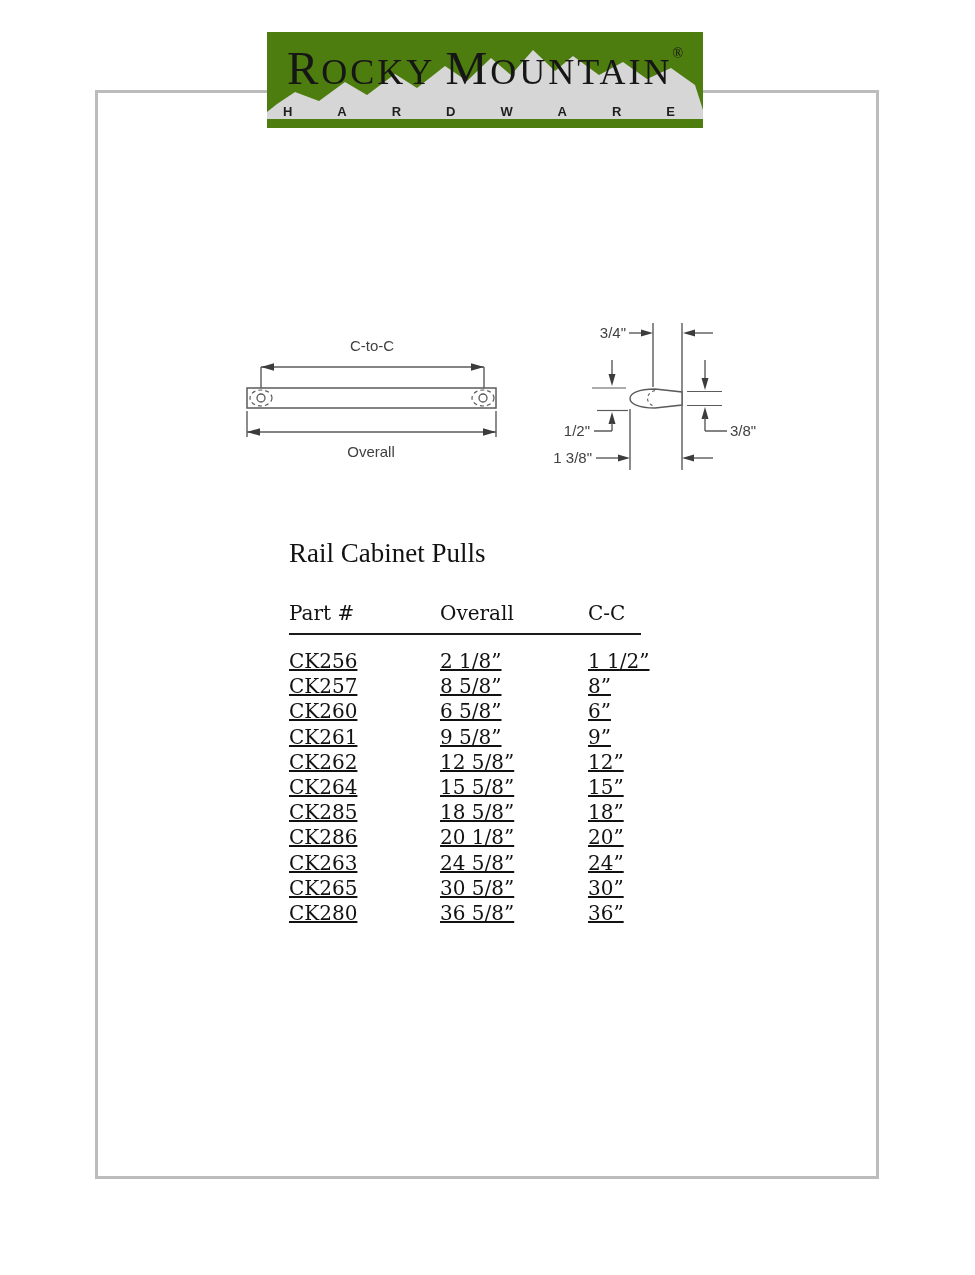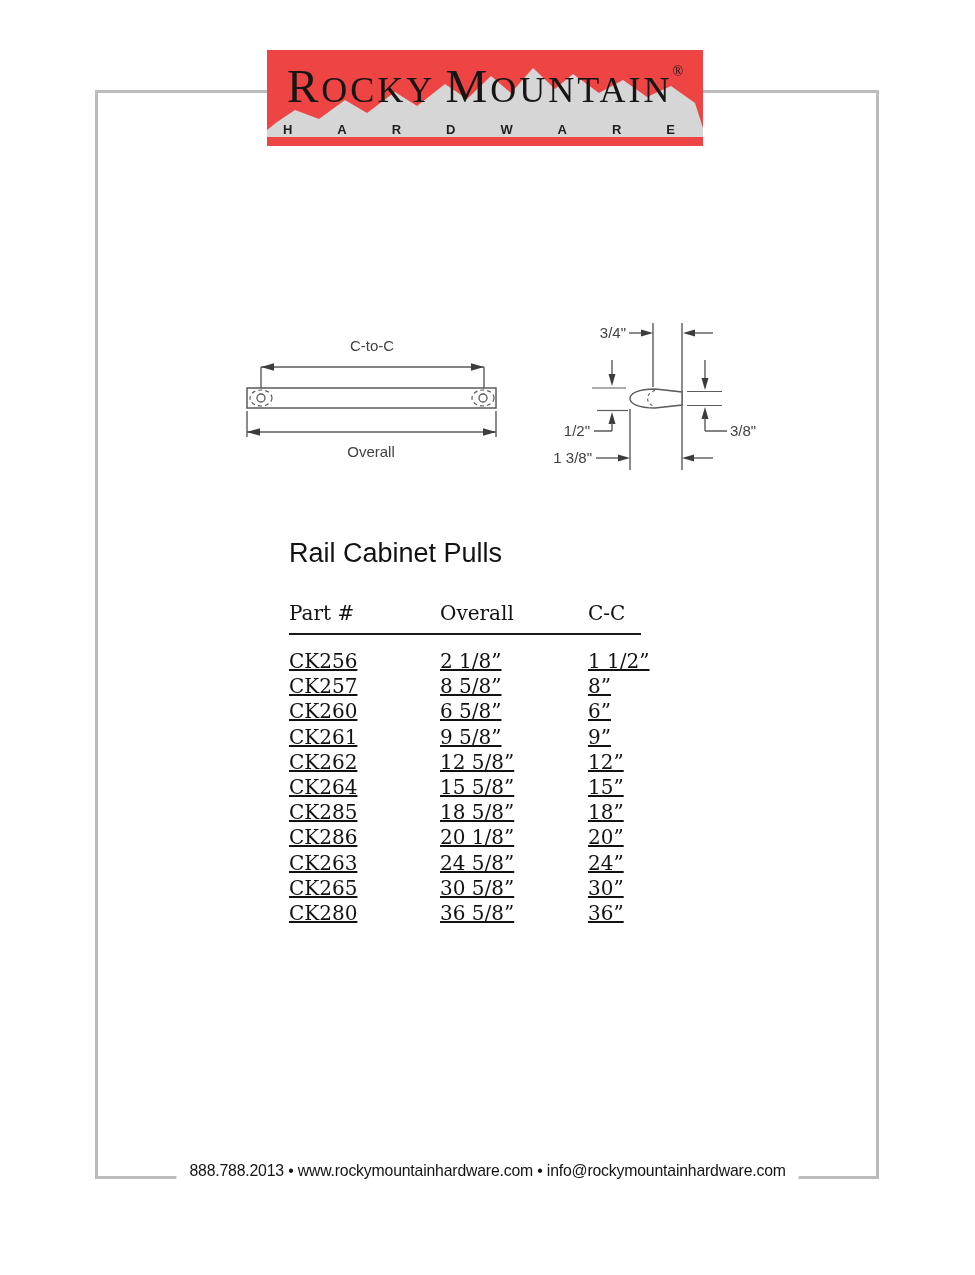--- a/index.html
+++ b/index.html
@@ -4,36 +4,36 @@
 <style>
   html,body{margin:0;padding:0;background:#ffffff;}
   #page{position:relative;width:975px;height:1275px;background:#ffffff;overflow:hidden;
         font-family:"Liberation Sans",sans-serif;}
 
   
   .frame{position:absolute;left:95px;top:90px;width:778px;height:1083px;
          border:3px solid #bcbcbc;}
 
   
-  .logo{position:absolute;left:267px;top:50px;width:436px;height:96px;background:#ef4444;}
+  .logo{position:absolute;left:267px;top:32px;width:436px;height:96px;background:#4d7c0f;}
   .logo svg{position:absolute;left:0;top:0;}
   .brand{position:absolute;left:0;top:6px;width:436px;text-align:center;
          font-family:"Liberation Serif",serif;color:#161616;letter-spacing:3px;white-space:nowrap;}
   .brand .init{font-size:47px;line-height:60px;}
   .brand .rest{font-size:36px;line-height:60px;}
   .brand .reg{font-size:14px;vertical-align:26px;letter-spacing:0;}
   .hardware{position:absolute;left:16px;top:72px;width:392px;display:flex;
             justify-content:space-between;font-size:13px;font-weight:bold;color:#1f1f1f;}
 
   
   .drawing{position:absolute;left:240px;top:315px;}
   .dimlabel{font-family:"Liberation Sans",sans-serif;font-size:15px;fill:#414141;}
 
   
-  .title{position:absolute;left:289px;top:538px;font-family:Liberation Sans, sans-serif;
+  .title{position:absolute;left:289px;top:538px;font-family:Liberation Serif, serif;
          font-size:27px;color:#121212;}
 
   
   .spec{position:absolute;left:289px;top:601px;width:352px;
         font-family:"DejaVu Serif",serif;font-size:20px;color:#121212;}
   .spec .hdr{display:grid;grid-template-columns:151px 148px 53px;height:28px;}
   .spec .rule{height:2px;background:#1a1a1a;margin-top:4px;}
   .spec .rows{margin-top:14px;}
   .spec .row{display:grid;grid-template-columns:151px 148px 53px;height:25.2px;
              align-items:baseline;white-space:nowrap;text-decoration:underline;}
@@ -191,17 +191,14 @@
           <div>30”</div>
         </div>
         <div class="row">
           <div>CK280</div>
           <div>36 5/8”</div>
           <div>36”</div>
         </div>
       </div>
   </div>
 
-  <div class="footer">
-    <span>888.788.2013 • www.rockymountainhardware.com • info@rockymountainhardware.com</span>
-  </div>
 
 </div>
 
 </body></html>

